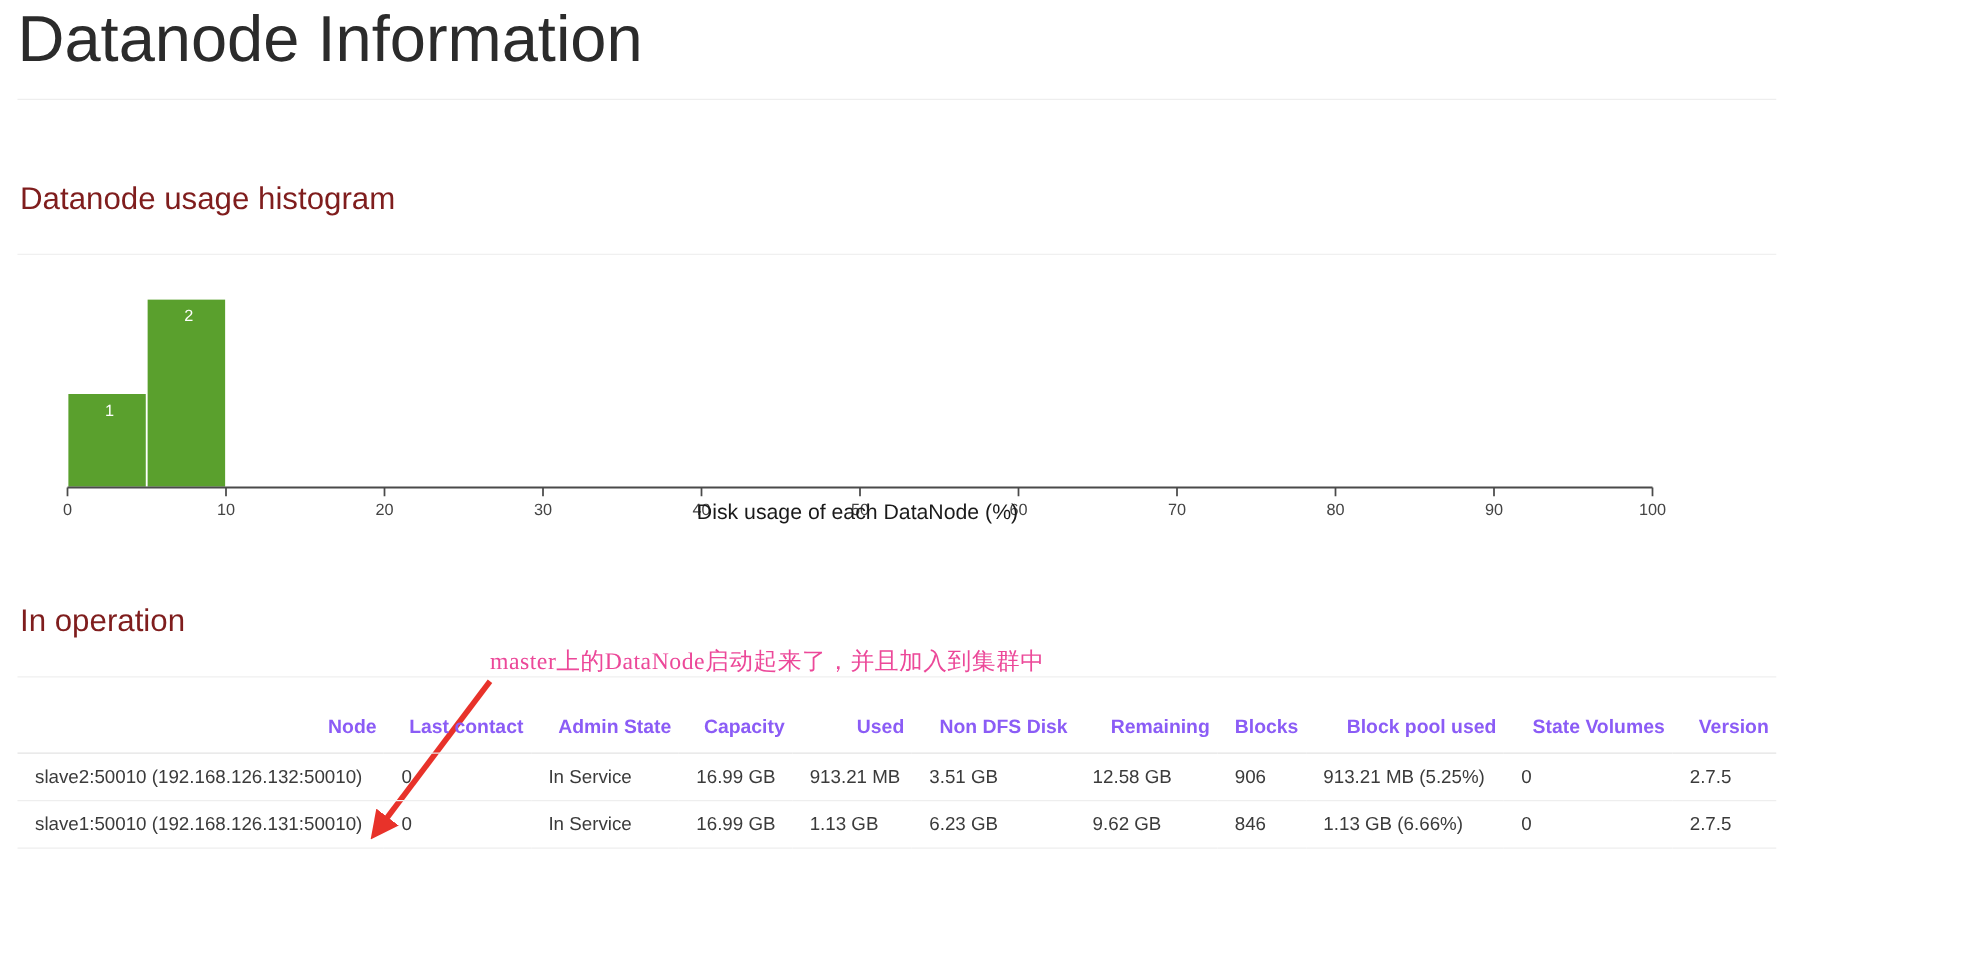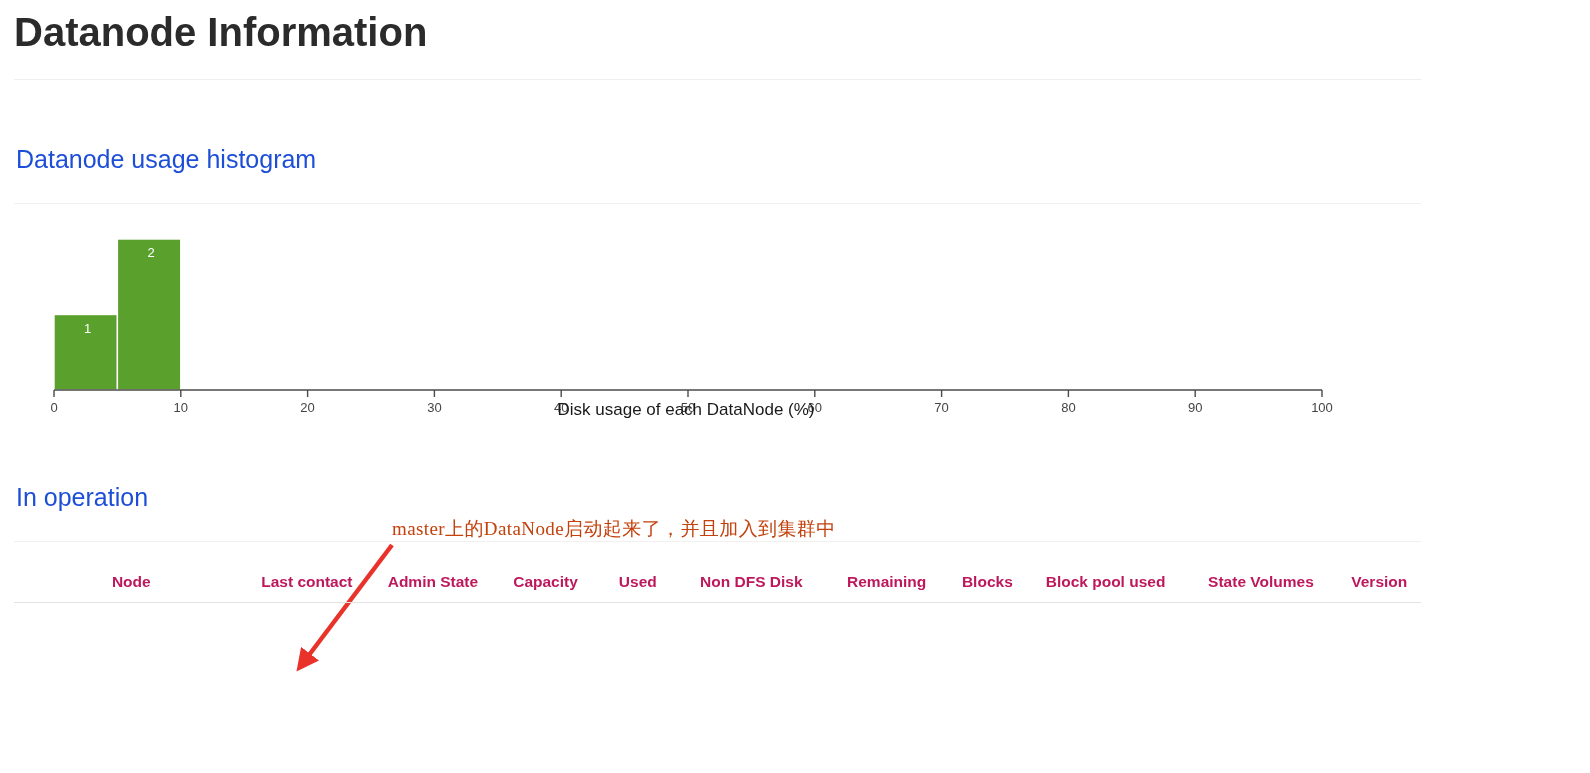--- a/index.html
+++ b/index.html
@@ -14,42 +14,42 @@
     color: #333333;
     overflow: hidden;
     position: relative;
   }
 
   
   .page-title {
     position: absolute;
     left: 14px;
     top: 6px;
-    font-size: 40px;
-    font-weight: 700;
+    font-size: 52px;
+    font-weight: 400;
     color: #2b2b2b;
     letter-spacing: 0px;
     line-height: 52px;
     white-space: nowrap;
   }
   .hr-top {
     position: absolute;
     left: 14px;
     top: 79px;
     width: 1407px;
     height: 1px;
     background: #eeeeee;
   }
 
   
   .section-title {
     position: absolute;
     font-size: 25px;
     font-weight: 400;
-    color: #1d4ed8;
+    color: #7f1d1d;
     white-space: nowrap;
     line-height: 30px;
   }
   #histogram-title { left: 16px; top: 144px; }
   #inoperation-title { left: 16px; top: 482px; }
 
   .hr-hist {
     position: absolute;
     left: 14px;
     top: 203px;
@@ -76,21 +76,21 @@
   }
   #chart-svg { display: block; }
 
   
   #annotation-text {
     position: absolute;
     left: 392px;
     top: 516px;
     font-family: "Liberation Serif", serif;
     font-size: 19px;
-    color: #c2410c;
+    color: #ec4899;
     white-space: nowrap;
     letter-spacing: 0.4px;
   }
   #annotation-arrow {
     position: absolute;
     left: 280px;
     top: 535px;
     width: 130px;
     height: 145px;
     pointer-events: none;
@@ -99,24 +99,24 @@
   
   #datanode-table {
     position: absolute;
     left: 14px;
     top: 565px;
     width: 1407px;
     border-collapse: collapse;
     font-size: 15px;
   }
   #datanode-table th {
-    text-align: center;
+    text-align: right;
     font-weight: bold;
     font-size: 15.5px;
-    color: #be185d;
+    color: #8b5cf6;
     padding: 8px 6px 11px 14px;
     border-bottom: 1px solid #e3e3e3;
     white-space: nowrap;
   }
   #datanode-table td {
     text-align: left;
     padding: 10px 6px 10px 14px;
     color: #3b3b3b;
     border-bottom: 1px solid #eeeeee;
     white-space: nowrap;
@@ -206,14 +206,40 @@
       <th class="col-used">Used</th>
       <th class="col-nondfs">Non DFS Disk</th>
       <th class="col-remaining">Remaining</th>
       <th class="col-blocks">Blocks</th>
       <th class="col-bpused">Block pool used</th>
       <th class="col-failed">State Volumes</th>
       <th class="col-version">Version</th>
     </tr>
   </thead>
   <tbody id="table-body">
+      <tr>
+        <td class="col-node">slave2:50010 (192.168.126.132:50010)</td>
+        <td class="col-last">0</td>
+        <td class="col-admin">In Service</td>
+        <td class="col-capacity">16.99 GB</td>
+        <td class="col-used">913.21 MB</td>
+        <td class="col-nondfs">3.51 GB</td>
+        <td class="col-remaining">12.58 GB</td>
+        <td class="col-blocks">906</td>
+        <td class="col-bpused">913.21 MB (5.25%)</td>
+        <td class="col-failed">0</td>
+        <td class="col-version">2.7.5</td>
+      </tr>
+      <tr>
+        <td class="col-node">slave1:50010 (192.168.126.131:50010)</td>
+        <td class="col-last">0</td>
+        <td class="col-admin">In Service</td>
+        <td class="col-capacity">16.99 GB</td>
+        <td class="col-used">1.13 GB</td>
+        <td class="col-nondfs">6.23 GB</td>
+        <td class="col-remaining">9.62 GB</td>
+        <td class="col-blocks">846</td>
+        <td class="col-bpused">1.13 GB (6.66%)</td>
+        <td class="col-failed">0</td>
+        <td class="col-version">2.7.5</td>
+      </tr>
     </tbody>
 </table>
 
 </body></html>

